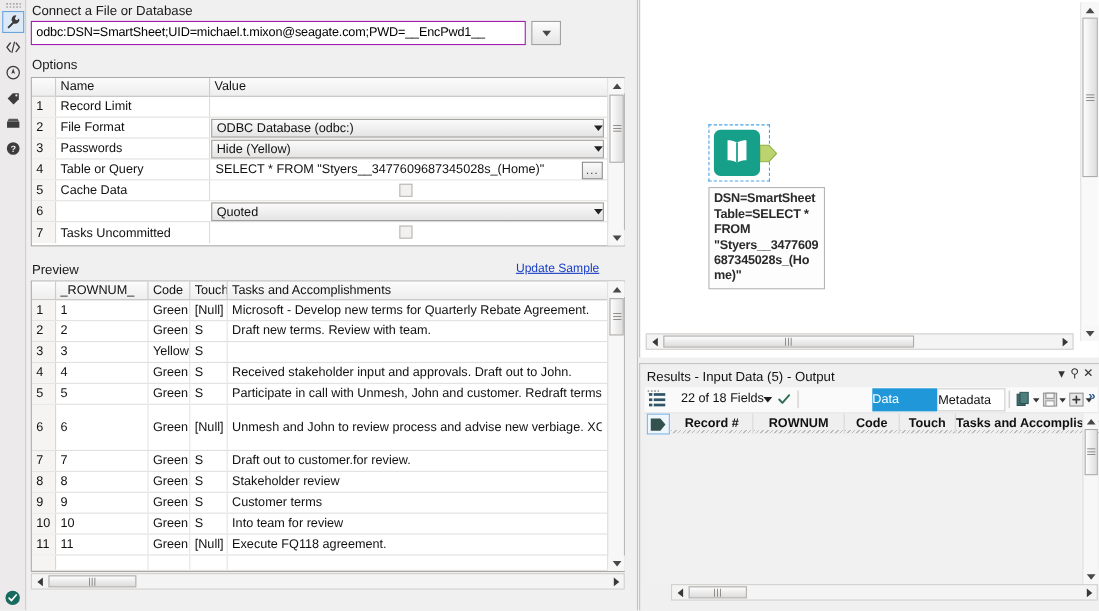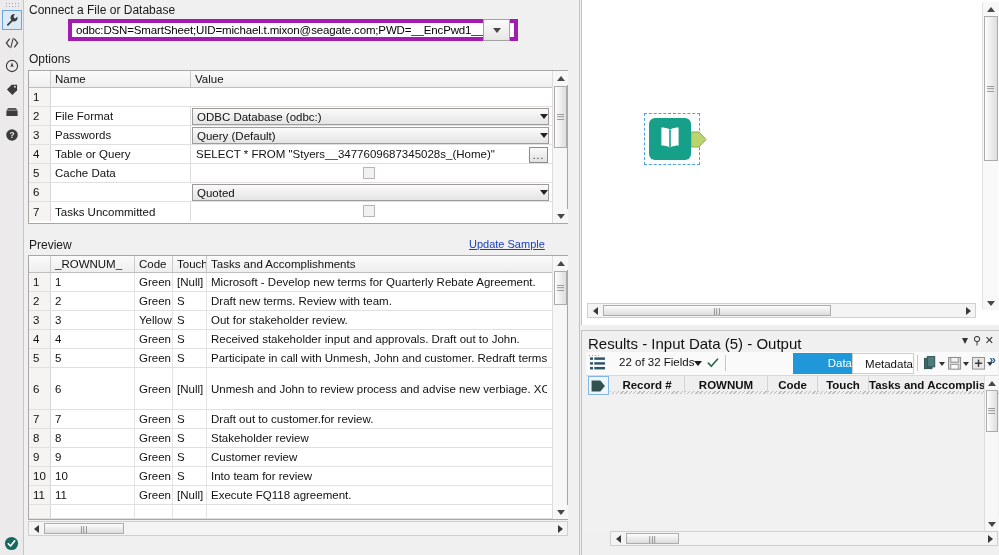--- a/index.html
+++ b/index.html
@@ -35,25 +35,24 @@
   .cfgpane{
     position:absolute;left:24px;top:0;width:556px;height:555px;
     background:#f0f0f0;box-sizing:border-box;
     border-right:1px solid #c4c2c0;
   }
   .lbl-connect{position:absolute;left:5px;top:3px;font-size:12px;color:#1a1a1a;}
 
   .connrow{position:absolute;left:4px;top:19px;width:482px;height:22px;}
   .conninput{
     position:absolute;left:0;top:0;width:450px;height:22px;
-    border:4px solid #a21caf;background:#fff;box-sizing:border-box;
+    border:1px solid #a21caf;background:#fff;box-sizing:border-box;
     font-family:"Liberation Sans",sans-serif;font-size:11.5px;color:#000;
     padding:0 4px;line-height:20px;letter-spacing:-0.15px;
     outline:none;
-    margin-left:40px;
   }
   .conncombo{
     position:absolute;left:455px;top:0;width:27px;height:22px;
     border:1px solid #a4a2a0;box-sizing:border-box;
     background:linear-gradient(#fcfcfc,#e6e6e6);
     display:flex;align-items:center;justify-content:center;
   }
   .lbl-options{position:absolute;left:5px;top:52px;font-size:12px;color:#1a1a1a;}
 
   
@@ -131,31 +130,31 @@
     padding:3px 4px 4px 4px;
     font-size:11.5px;line-height:14px;color:#2a2a2a;font-weight:bold;
     letter-spacing:-0.2px;word-break:break-word;
   }
 
   
   .results{
     position:absolute;left:581px;top:330px;width:418px;height:225px;
     background:#f0f0f0;box-sizing:border-box;border-left:1px solid #c4c2c0;border-top:1px solid #c4c2c0;
   }
-  .res-title{position:absolute;left:6px;top:4px;font-size:15px;color:#111;}
+  .res-title{position:absolute;left:6px;top:4px;font-size:12px;color:#111;}
   .res-ctl{position:absolute;top:4px;font-size:12px;color:#333;line-height:11px;}
 
   .res-toolbar{position:absolute;left:4px;top:21px;width:412px;height:24px;
     background:#fafafa;border-bottom:1px solid #dadada;box-sizing:border-box;}
   .tb-grip{position:absolute;left:2px;top:2px;width:12px;height:4px;
     background-image:radial-gradient(circle,#a0a0a0 0.8px,transparent 1px);background-size:3px 3px;}
   .fields-lbl{position:absolute;left:33px;top:4px;font-size:11.5px;color:#111;}
   .tab{
     position:absolute;top:1px;height:21px;box-sizing:border-box;
-    font-size:11.5px;line-height:20px;text-align:right;
+    font-size:11.5px;line-height:20px;text-align:left;
   }
   .tab.active{background:#1f97d8;color:#fff;}
   .tab.inactive{background:#fff;color:#111;border:1px solid #cfcdcb;}
 
   .res-grid{position:absolute;left:4px;top:45px;width:412px;height:155px;
     background:#f1f1f1;box-sizing:border-box;}
   .rg-head{position:absolute;left:24px;top:0;right:14px;height:19px;
     background:#efefef;box-sizing:border-box;}
   .rg-col{position:absolute;top:0;height:18px;line-height:18px;font-size:11.5px;font-weight:bold;
     color:#111;text-align:center;box-sizing:border-box;background:#efefef;
@@ -254,34 +253,35 @@
 
     <div class="gridbox" style="left:4px;top:70px;width:540px;height:154px;">
       <div class="ghead">
         <div class="gh" style="left:0;width:22px;border-right:1px solid #cdcbc9;"></div>
         <div class="gh" style="left:162px;width:360px;border-right:none;">Value</div>
         <div class="gh" style="left:22px;width:140px;">Name</div>
       </div>
 
       <div class="grow" style="top:17px;height:19px;">
         <div class="gc num" style="left:0;width:22px;">1</div>
+        <div class="gc" style="left:22px;width:140px;border-right:1px solid #dedcda;">Record Limit</div>
         <div class="gc" style="left:162px;width:360px;"></div>
       </div>
 
       <div class="grow" style="top:36px;height:19px;">
         <div class="gc num" style="left:0;width:22px;">2</div>
         <div class="gc" style="left:22px;width:140px;border-right:1px solid #dedcda;">File Format</div>
         <div class="ddbox" style="left:163px;top:1px;width:357px;height:17px;">ODBC Database (odbc:)</div>
         <div class="ddarrow" style="left:511px;top:9px;"></div>
       </div>
 
       <div class="grow" style="top:55px;height:19px;">
         <div class="gc num" style="left:0;width:22px;">3</div>
         <div class="gc" style="left:22px;width:140px;border-right:1px solid #dedcda;">Passwords</div>
-        <div class="ddbox" style="left:163px;top:1px;width:357px;height:17px;">Query (Default)</div>
+        <div class="ddbox" style="left:163px;top:1px;width:357px;height:17px;">Hide (Yellow)</div>
         <div class="ddarrow" style="left:511px;top:9px;"></div>
       </div>
 
       <div class="grow" style="top:74px;height:19px;">
         <div class="gc num" style="left:0;width:22px;">4</div>
         <div class="gc" style="left:22px;width:140px;border-right:1px solid #dedcda;">Table or Query</div>
         <div class="txtval" style="left:163px;top:1px;width:337px;height:17px;border:none;">SELECT * FROM "Styers__3477609687345028s_(Home)"</div>
         <div class="btn-ellipsis" style="left:500px;top:2px;width:19px;height:16px;">...</div>
       </div>
 
@@ -341,21 +341,20 @@
             <div class="gc" style="left: 22px; width: 84px; border-right: 1px solid rgb(230, 228, 226);">2</div>
             <div class="gc" style="left: 106px; width: 38px; border-right: 1px solid rgb(230, 228, 226);">Green</div>
             <div class="gc" style="left: 144px; width: 34px; border-right: 1px solid rgb(230, 228, 226);">S</div>
             <div class="gc" style="left: 178px; width: 340px;">Draft new terms. Review with team.</div>
           </div>
           <div class="grow" style="top: 55px; height: 19px;">
             <div class="gc num" style="left: 0px; width: 22px;">3</div>
             <div class="gc" style="left: 22px; width: 84px; border-right: 1px solid rgb(230, 228, 226);">3</div>
             <div class="gc" style="left: 106px; width: 38px; border-right: 1px solid rgb(230, 228, 226);">Yellow</div>
             <div class="gc" style="left: 144px; width: 34px; border-right: 1px solid rgb(230, 228, 226);">S</div>
-            <div class="gc" style="left: 178px; width: 340px;">Out for stakeholder review.</div>
           </div>
           <div class="grow" style="top: 74px; height: 19px;">
             <div class="gc num" style="left: 0px; width: 22px;">4</div>
             <div class="gc" style="left: 22px; width: 84px; border-right: 1px solid rgb(230, 228, 226);">4</div>
             <div class="gc" style="left: 106px; width: 38px; border-right: 1px solid rgb(230, 228, 226);">Green</div>
             <div class="gc" style="left: 144px; width: 34px; border-right: 1px solid rgb(230, 228, 226);">S</div>
             <div class="gc" style="left: 178px; width: 340px;">Received stakeholder input and approvals. Draft out to John.</div>
           </div>
           <div class="grow" style="top: 93px; height: 19px;">
             <div class="gc num" style="left: 0px; width: 22px;">5</div>
@@ -383,21 +382,21 @@
             <div class="gc" style="left: 22px; width: 84px; border-right: 1px solid rgb(230, 228, 226);">8</div>
             <div class="gc" style="left: 106px; width: 38px; border-right: 1px solid rgb(230, 228, 226);">Green</div>
             <div class="gc" style="left: 144px; width: 34px; border-right: 1px solid rgb(230, 228, 226);">S</div>
             <div class="gc" style="left: 178px; width: 340px;">Stakeholder review</div>
           </div>
           <div class="grow" style="top: 192px; height: 19px;">
             <div class="gc num" style="left: 0px; width: 22px;">9</div>
             <div class="gc" style="left: 22px; width: 84px; border-right: 1px solid rgb(230, 228, 226);">9</div>
             <div class="gc" style="left: 106px; width: 38px; border-right: 1px solid rgb(230, 228, 226);">Green</div>
             <div class="gc" style="left: 144px; width: 34px; border-right: 1px solid rgb(230, 228, 226);">S</div>
-            <div class="gc" style="left: 178px; width: 340px;">Customer review</div>
+            <div class="gc" style="left: 178px; width: 340px;">Customer terms</div>
           </div>
           <div class="grow" style="top: 211px; height: 19px;">
             <div class="gc num" style="left: 0px; width: 22px;">10</div>
             <div class="gc" style="left: 22px; width: 84px; border-right: 1px solid rgb(230, 228, 226);">10</div>
             <div class="gc" style="left: 106px; width: 38px; border-right: 1px solid rgb(230, 228, 226);">Green</div>
             <div class="gc" style="left: 144px; width: 34px; border-right: 1px solid rgb(230, 228, 226);">S</div>
             <div class="gc" style="left: 178px; width: 340px;">Into team for review</div>
           </div>
           <div class="grow" style="top: 230px; height: 19px;">
             <div class="gc num" style="left: 0px; width: 22px;">11</div>
@@ -451,20 +450,21 @@
         <path d="M22 12.5v18.2" stroke="#16a08a" stroke-width="1.6"></path>
       </svg>
     </div>
 
     <div class="node-out">
       <svg width="16" height="17" viewBox="0 0 16 17">
         <path d="M0 1h8l7 7.5-7 7.5H0z" fill="#bcd46f" stroke="#8fae45" stroke-width="1"></path>
       </svg>
     </div>
 
+    <div class="tooltip">DSN=SmartSheet Table=SELECT * FROM "Styers__3477609687345028s_(Home)"</div>
 
     <div class="hsb" style="left:5px;bottom:7px;width:389px;">
       <div class="arr" style="left:0;">
           <span class="tri-l"></span>
         </div>
       <div class="thumb" style="left:15px;width:228px;display:flex;align-items:center;justify-content:center;">
         <span class="grip3">|||</span>
       </div>
       <div class="arr" style="right:0;">
           <span class="tri-r"></span>
@@ -498,21 +498,21 @@
         <svg width="15" height="15" viewBox="0 0 16 16">
           <rect x="0" y="1.5" width="3.2" height="2.6" fill="#2d5564"></rect>
           <rect x="0" y="6.6" width="3.2" height="2.6" fill="#2d5564"></rect>
           <rect x="0" y="11.7" width="3.2" height="2.6" fill="#2d5564"></rect>
           <rect x="4.6" y="1.5" width="11.4" height="2.6" fill="#2d5564"></rect>
           <rect x="4.6" y="6.6" width="11.4" height="2.6" fill="#2d5564"></rect>
           <rect x="4.6" y="11.7" width="11.4" height="2.6" fill="#2d5564"></rect>
         </svg>
       </div>
 
-      <div class="fields-lbl">22 of 32 Fields</div>
+      <div class="fields-lbl">22 of 18 Fields</div>
 
       <div style="position:absolute;left:108px;top:9px;">
         <span style="display:block;width:0;height:0;border-left:4px solid transparent;border-right:4px solid transparent;border-top:5px solid #1e1e1e;"></span>
       </div>
       <div class="fld-check" style="left:121px;top:5px;">
         <svg width="12" height="12" viewBox="0 0 14 14">
           <path d="M1.6 7.2 5 10.8 12.2 2.6" stroke="#2f6b4f" stroke-width="2" fill="none" stroke-linecap="round" stroke-linejoin="round"></path>
         </svg>
       </div>
       <div style="position:absolute;left:139px;top:3px;width:1px;height:16px;background:#c9c7c5;"></div>

